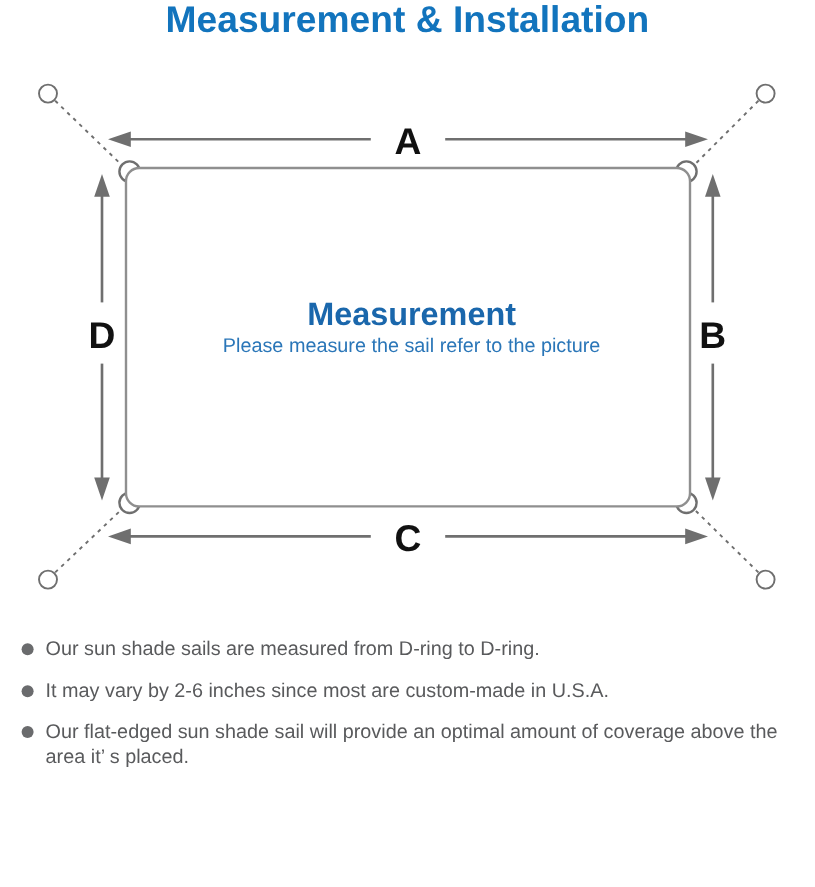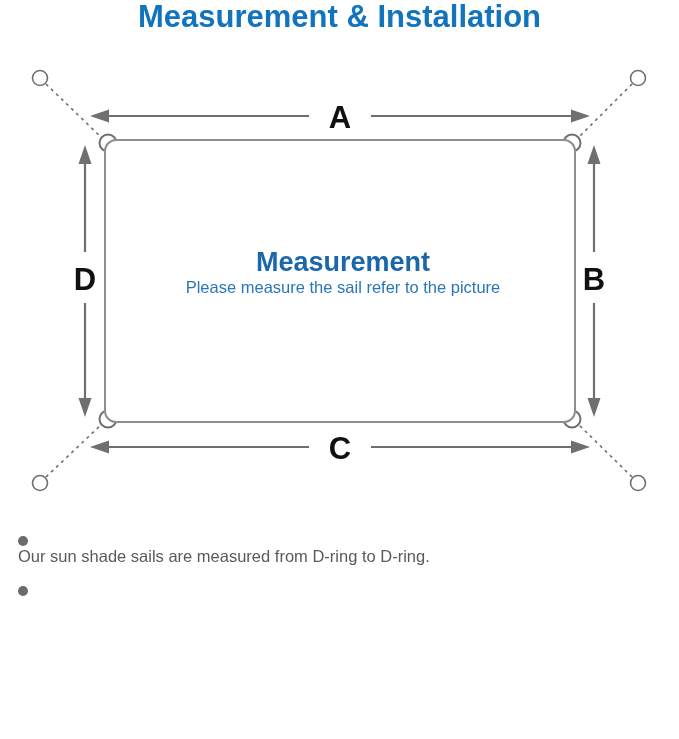--- a/index.html
+++ b/index.html
@@ -32,21 +32,20 @@
     left: 18px;
     right: 5px;
     margin: 0;
     padding: 0;
     list-style: none;
   }
   .notes li {
     display: flex;
     align-items: flex-start;
     margin-bottom: 14px;
-    flex-direction: column;
   }
   .dot {
     flex: 0 0 auto;
     width: 10px;
     height: 10px;
     border-radius: 50%;
     background: #6a6b6d;
     margin-top: 5px;
     margin-right: 10px;
   }
@@ -122,16 +121,21 @@
     <text x="343" y="293" font-family="Liberation Sans, DejaVu Sans, sans-serif" font-size="16.5" fill="#2a76b8" text-anchor="middle">Please measure the sail refer to the picture</text>
   </svg>
 
   <ul class="notes">
     <li>
       <span class="dot"></span>
       <span class="note-text">Our sun shade sails are measured from D-ring to D-ring.</span>
     </li>
     <li>
       <span class="dot"></span>
+      <span class="note-text">It may vary by 2-6 inches since most are custom-made in U.S.A.</span>
+    </li>
+    <li>
+      <span class="dot"></span>
+      <span class="note-text">Our flat-edged sun shade sail will provide an optimal amount of coverage above the area it’ s placed.</span>
     </li>
   </ul>
 
 </div>
 
 </body></html>

